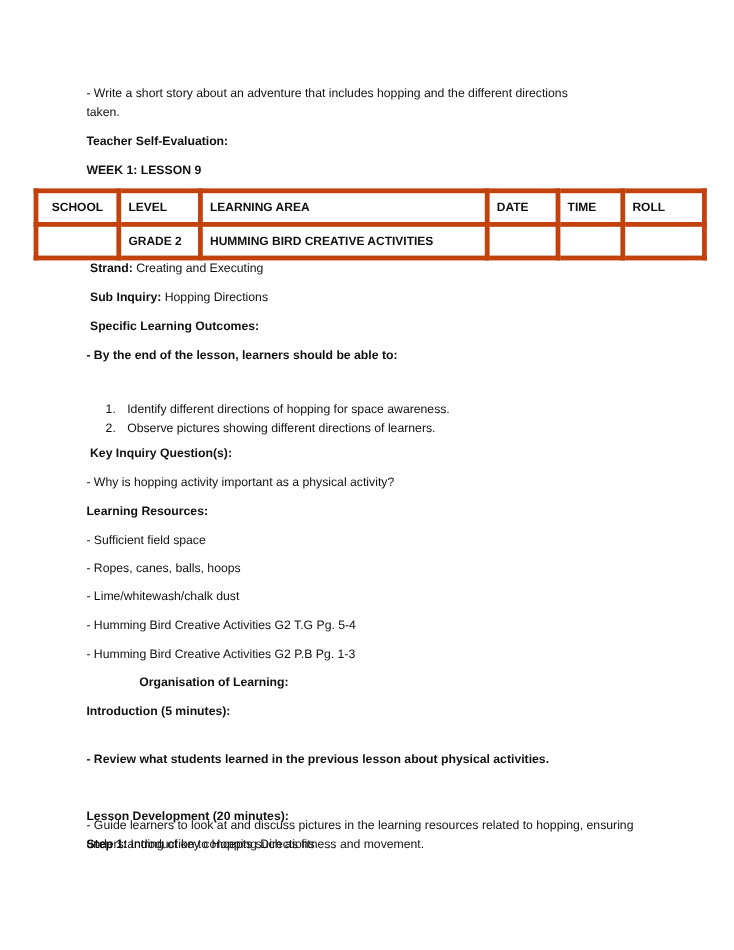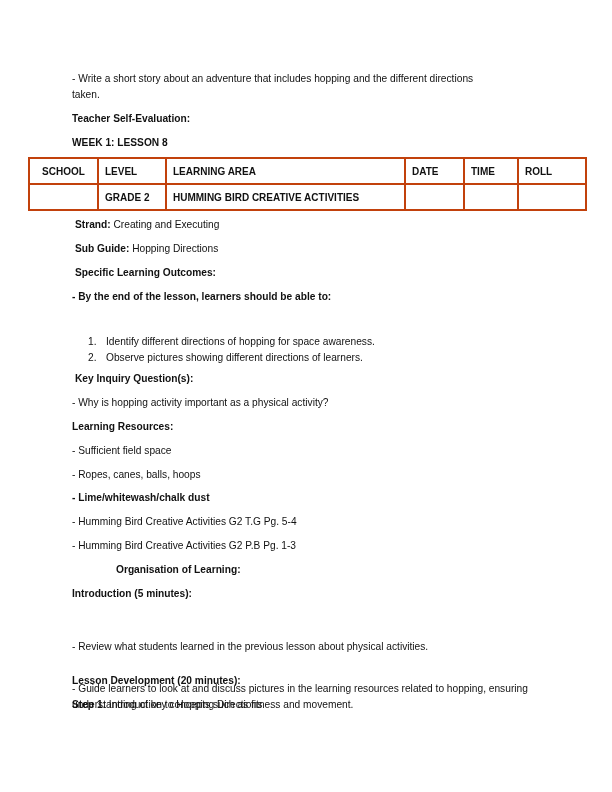--- a/index.html
+++ b/index.html
@@ -10,37 +10,37 @@
       font-size: 10.2px;
     }
     .p { position: absolute; left: 72px; line-height: 16px; white-space: nowrap; }
     .p.wrap { white-space: normal; width: 470px; }
     .b { font-weight: bold; text-align: center; }
     table.info {
       position: absolute; left: 28px; top: 157px; width: 557px;
       border-collapse: collapse; table-layout: fixed;
     }
     table.info td {
-      border: 2px solid #c2410c; height: 24px; padding: 0 6px;
+      border: 4px solid #c2410c; height: 24px; padding: 0 6px;
       font-weight: bold; font-size: 10px; vertical-align: middle;
       white-space: nowrap; overflow: hidden;
     }
     table.info td.school { text-align: center; }
     ol.outcomes { position: absolute; left: 72px; top: 318px; margin: 16px; padding: 0; list-style: none; }
     ol.outcomes li { line-height: 16px; height: 16px; white-space: nowrap; }
     ol.outcomes li .num { display: inline-block; width: 18px; }
   </style>
 </head>
 <body>
 
 <div class="p" style="top:71px;">- Write a short story about an adventure that includes hopping and the different directions</div>
 <div class="p" style="top:87px;">taken.</div>
 
 <div class="p b" style="top:111px;">Teacher Self-Evaluation:</div>
-<div class="p b" style="top:135px;">WEEK 1: LESSON 8</div>
+<div class="p b" style="top:135px;">WEEK 1: LESSON 9</div>
 
 <table class="info">
   <colgroup>
     <col style="width:69px">
       <col style="width:68px">
       <col style="width:239px">
     <col style="width:59px">
       <col style="width:54px">
       <col style="width:68px">
   </colgroup>
@@ -61,41 +61,41 @@
     <td></td>
     <td></td>
   </tr>
 </tbody>
   </table>
 
 <div class="p" style="top:217px; left:75px;">
   <span class="b">Strand:</span><span> Creating and Executing</span>
 </div>
 <div class="p" style="top:241px; left:75px;">
-  <span class="b">Sub Guide:</span><span> Hopping Directions</span>
+  <span class="b">Sub Inquiry:</span><span> Hopping Directions</span>
 </div>
 <div class="p b" style="top:265px; left:75px;">Specific Learning Outcomes:</div>
 <div class="p b" style="top:289px;">- By the end of the lesson, learners should be able to:</div>
 
 <ol class="outcomes">
   <li><span class="num">1.</span><span>Identify different directions of hopping for space awareness.</span></li>
   <li><span class="num">2.</span><span>Observe pictures showing different directions of learners.</span></li>
 </ol>
 
 <div class="p b" style="top:371px; left:75px;">Key Inquiry Question(s):</div>
 <div class="p" style="top:395px;">- Why is hopping activity important as a physical activity?</div>
 
 <div class="p b" style="top:419px;">Learning Resources:</div>
 <div class="p" style="top:443px;">- Sufficient field space</div>
 <div class="p" style="top:467px;">- Ropes, canes, balls, hoops</div>
-<div class="p" style="top:490px;font-weight:bold;">- Lime/whitewash/chalk dust</div>
+<div class="p" style="top:490px;">- Lime/whitewash/chalk dust</div>
 <div class="p" style="top:514px;">- Humming Bird Creative Activities G2 T.G Pg. 5-4</div>
 <div class="p" style="top:538px;">- Humming Bird Creative Activities G2 P.B Pg. 1-3</div>
 
 <div class="p b" style="top:562px;margin-left:44px;">Organisation of Learning:</div>
 <div class="p b" style="top:586px;">Introduction (5 minutes):</div>
-<div class="p" style="top:639px;">- Review what students learned in the previous lesson about physical activities.</div>
+<div class="p" style="top:626px;font-weight:bold;">- Review what students learned in the previous lesson about physical activities.</div>
 <div class="p wrap" style="top:633px;margin-top:48px;">- Guide learners to look at and discuss pictures in the learning resources related to hopping, ensuring understanding of key concepts such as fitness and movement.</div>
 
 <div class="p b" style="top:673px;">Lesson Development (20 minutes):</div>
 <div class="p" style="top:697px;">
   <span class="b">Step 1:</span><span> Introduction to Hopping Directions</span>
 </div>
 
 </body></html>

